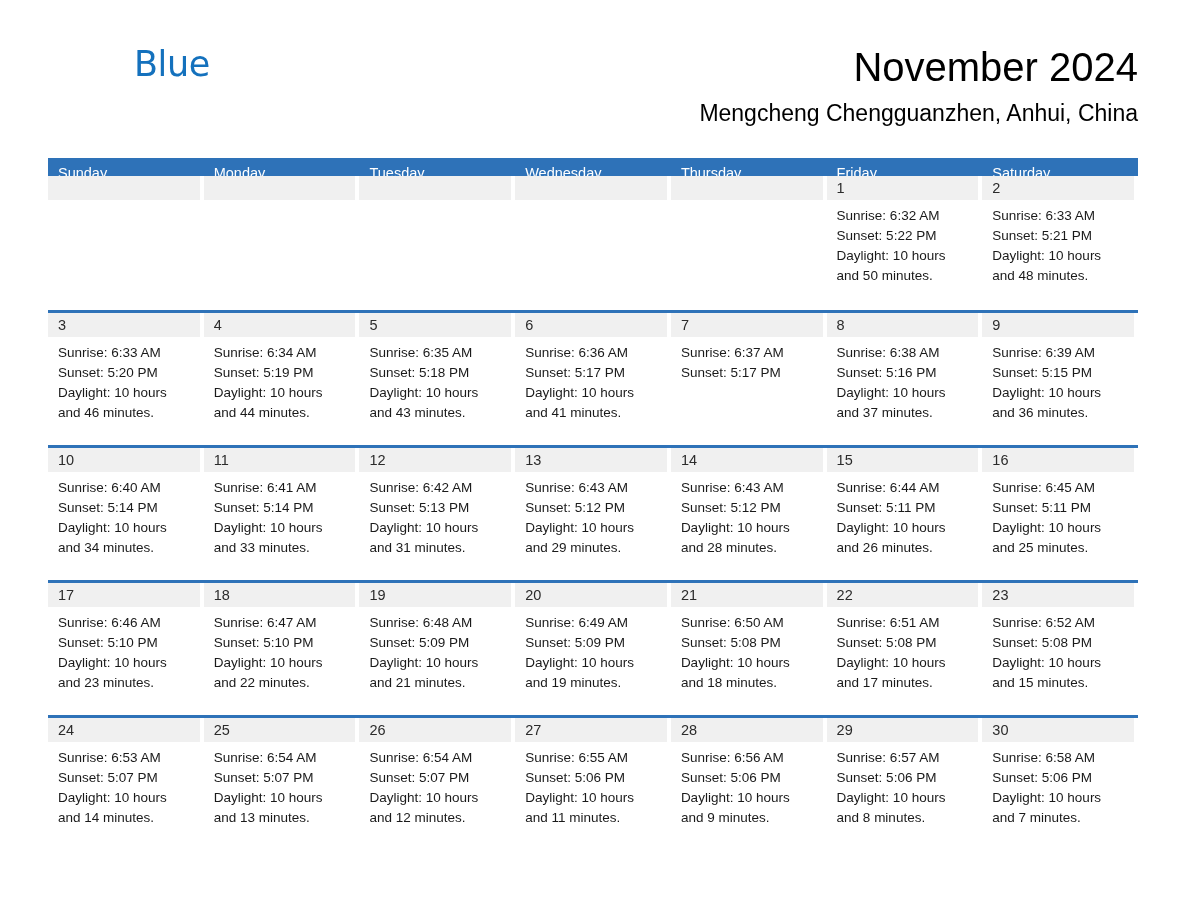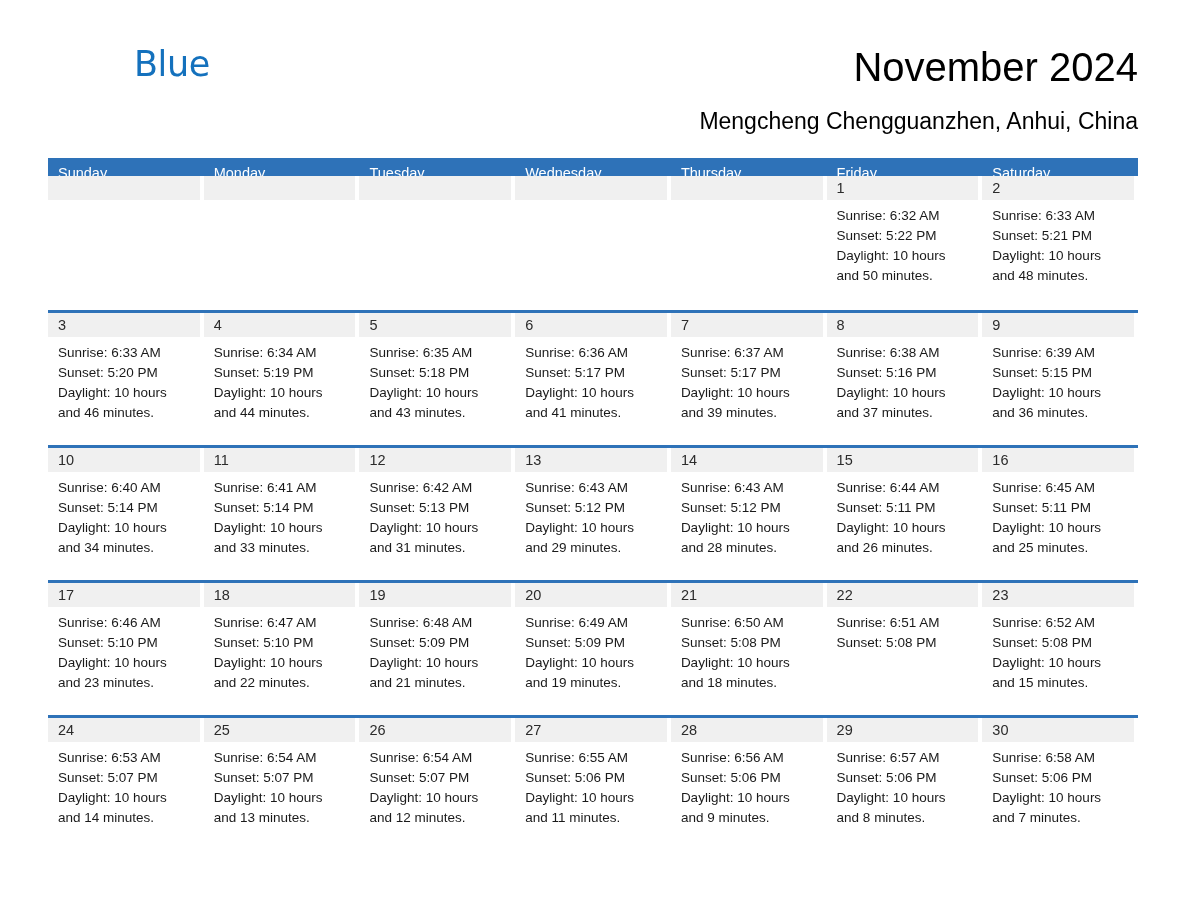--- a/index.html
+++ b/index.html
@@ -79,21 +79,21 @@
     font-size: 40px;
     font-weight: 400;
     line-height: 50px;
     color: #000;
     white-space: nowrap;
   }
   .location-sub {
     font-size: 23px;
     font-weight: 400;
     line-height: 34px;
-    margin-top: 12px;
+    margin-top: 4px;
     color: #000;
     white-space: nowrap;
   }
 
   
   .calendar {
     position: absolute;
     left: 48px;
     top: 158px;
     width: 1090px;
@@ -279,21 +279,20 @@
               <div class="day-line wrap">Daylight: 10 hours and 41 minutes.</div>
             </div>
           </div>
           <div class="day-cell">
             <div class="day-band">
               <div class="day-num">7</div>
             </div>
             <div class="day-body">
               <div class="day-line">Sunrise: 6:37 AM</div>
               <div class="day-line">Sunset: 5:17 PM</div>
-              <div class="day-line wrap">Daylight: 10 hours and 39 minutes.</div>
             </div>
           </div>
           <div class="day-cell">
             <div class="day-band">
               <div class="day-num">8</div>
             </div>
             <div class="day-body">
               <div class="day-line">Sunrise: 6:38 AM</div>
               <div class="day-line">Sunset: 5:16 PM</div>
               <div class="day-line wrap">Daylight: 10 hours and 37 minutes.</div>
@@ -433,20 +432,21 @@
               <div class="day-line wrap">Daylight: 10 hours and 18 minutes.</div>
             </div>
           </div>
           <div class="day-cell">
             <div class="day-band">
               <div class="day-num">22</div>
             </div>
             <div class="day-body">
               <div class="day-line">Sunrise: 6:51 AM</div>
               <div class="day-line">Sunset: 5:08 PM</div>
+              <div class="day-line wrap">Daylight: 10 hours and 17 minutes.</div>
             </div>
           </div>
           <div class="day-cell">
             <div class="day-band">
               <div class="day-num">23</div>
             </div>
             <div class="day-body">
               <div class="day-line">Sunrise: 6:52 AM</div>
               <div class="day-line">Sunset: 5:08 PM</div>
               <div class="day-line wrap">Daylight: 10 hours and 15 minutes.</div>

